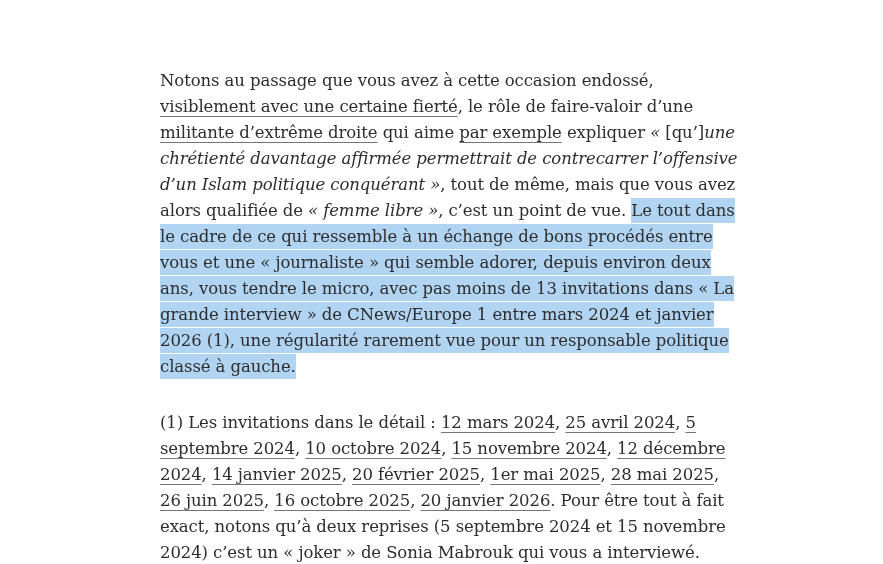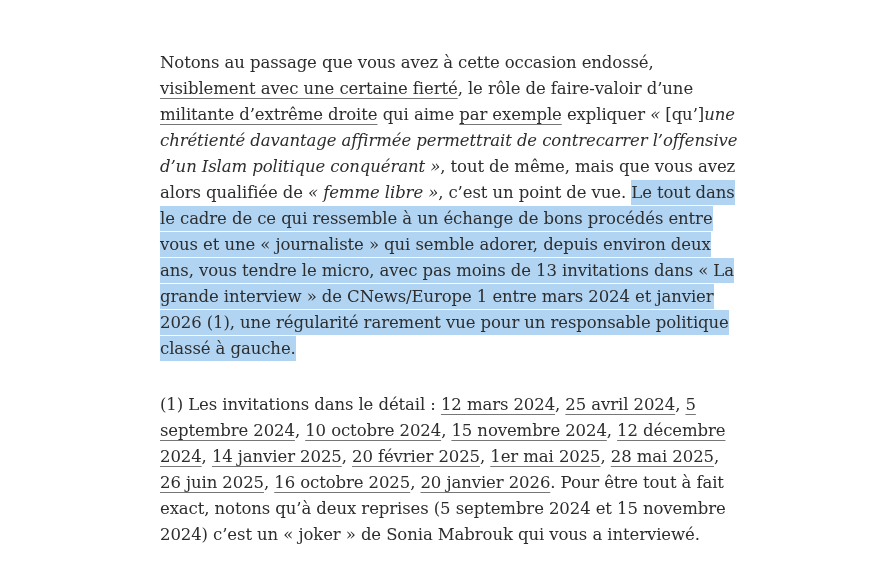--- a/index.html
+++ b/index.html
@@ -15,21 +15,21 @@
     left: 160px;
     top: 50px;
     width: 580px;
     font-size: 16.5px;
     line-height: 26px;
     color: #2d2d2d;
     letter-spacing: -0.1px;
     text-rendering: optimizeLegibility;
   }
   .article-body p {
-    margin: 0 0 30px 0;
+    margin: 18px 0 30px 0;
   }
   .article-body a.link {
     color: inherit;
     text-decoration: underline;
     text-decoration-thickness: 1px;
     text-decoration-color: #767676;
     text-underline-offset: 4px;
     cursor: pointer;
   }
   .italic { font-style: italic; }

